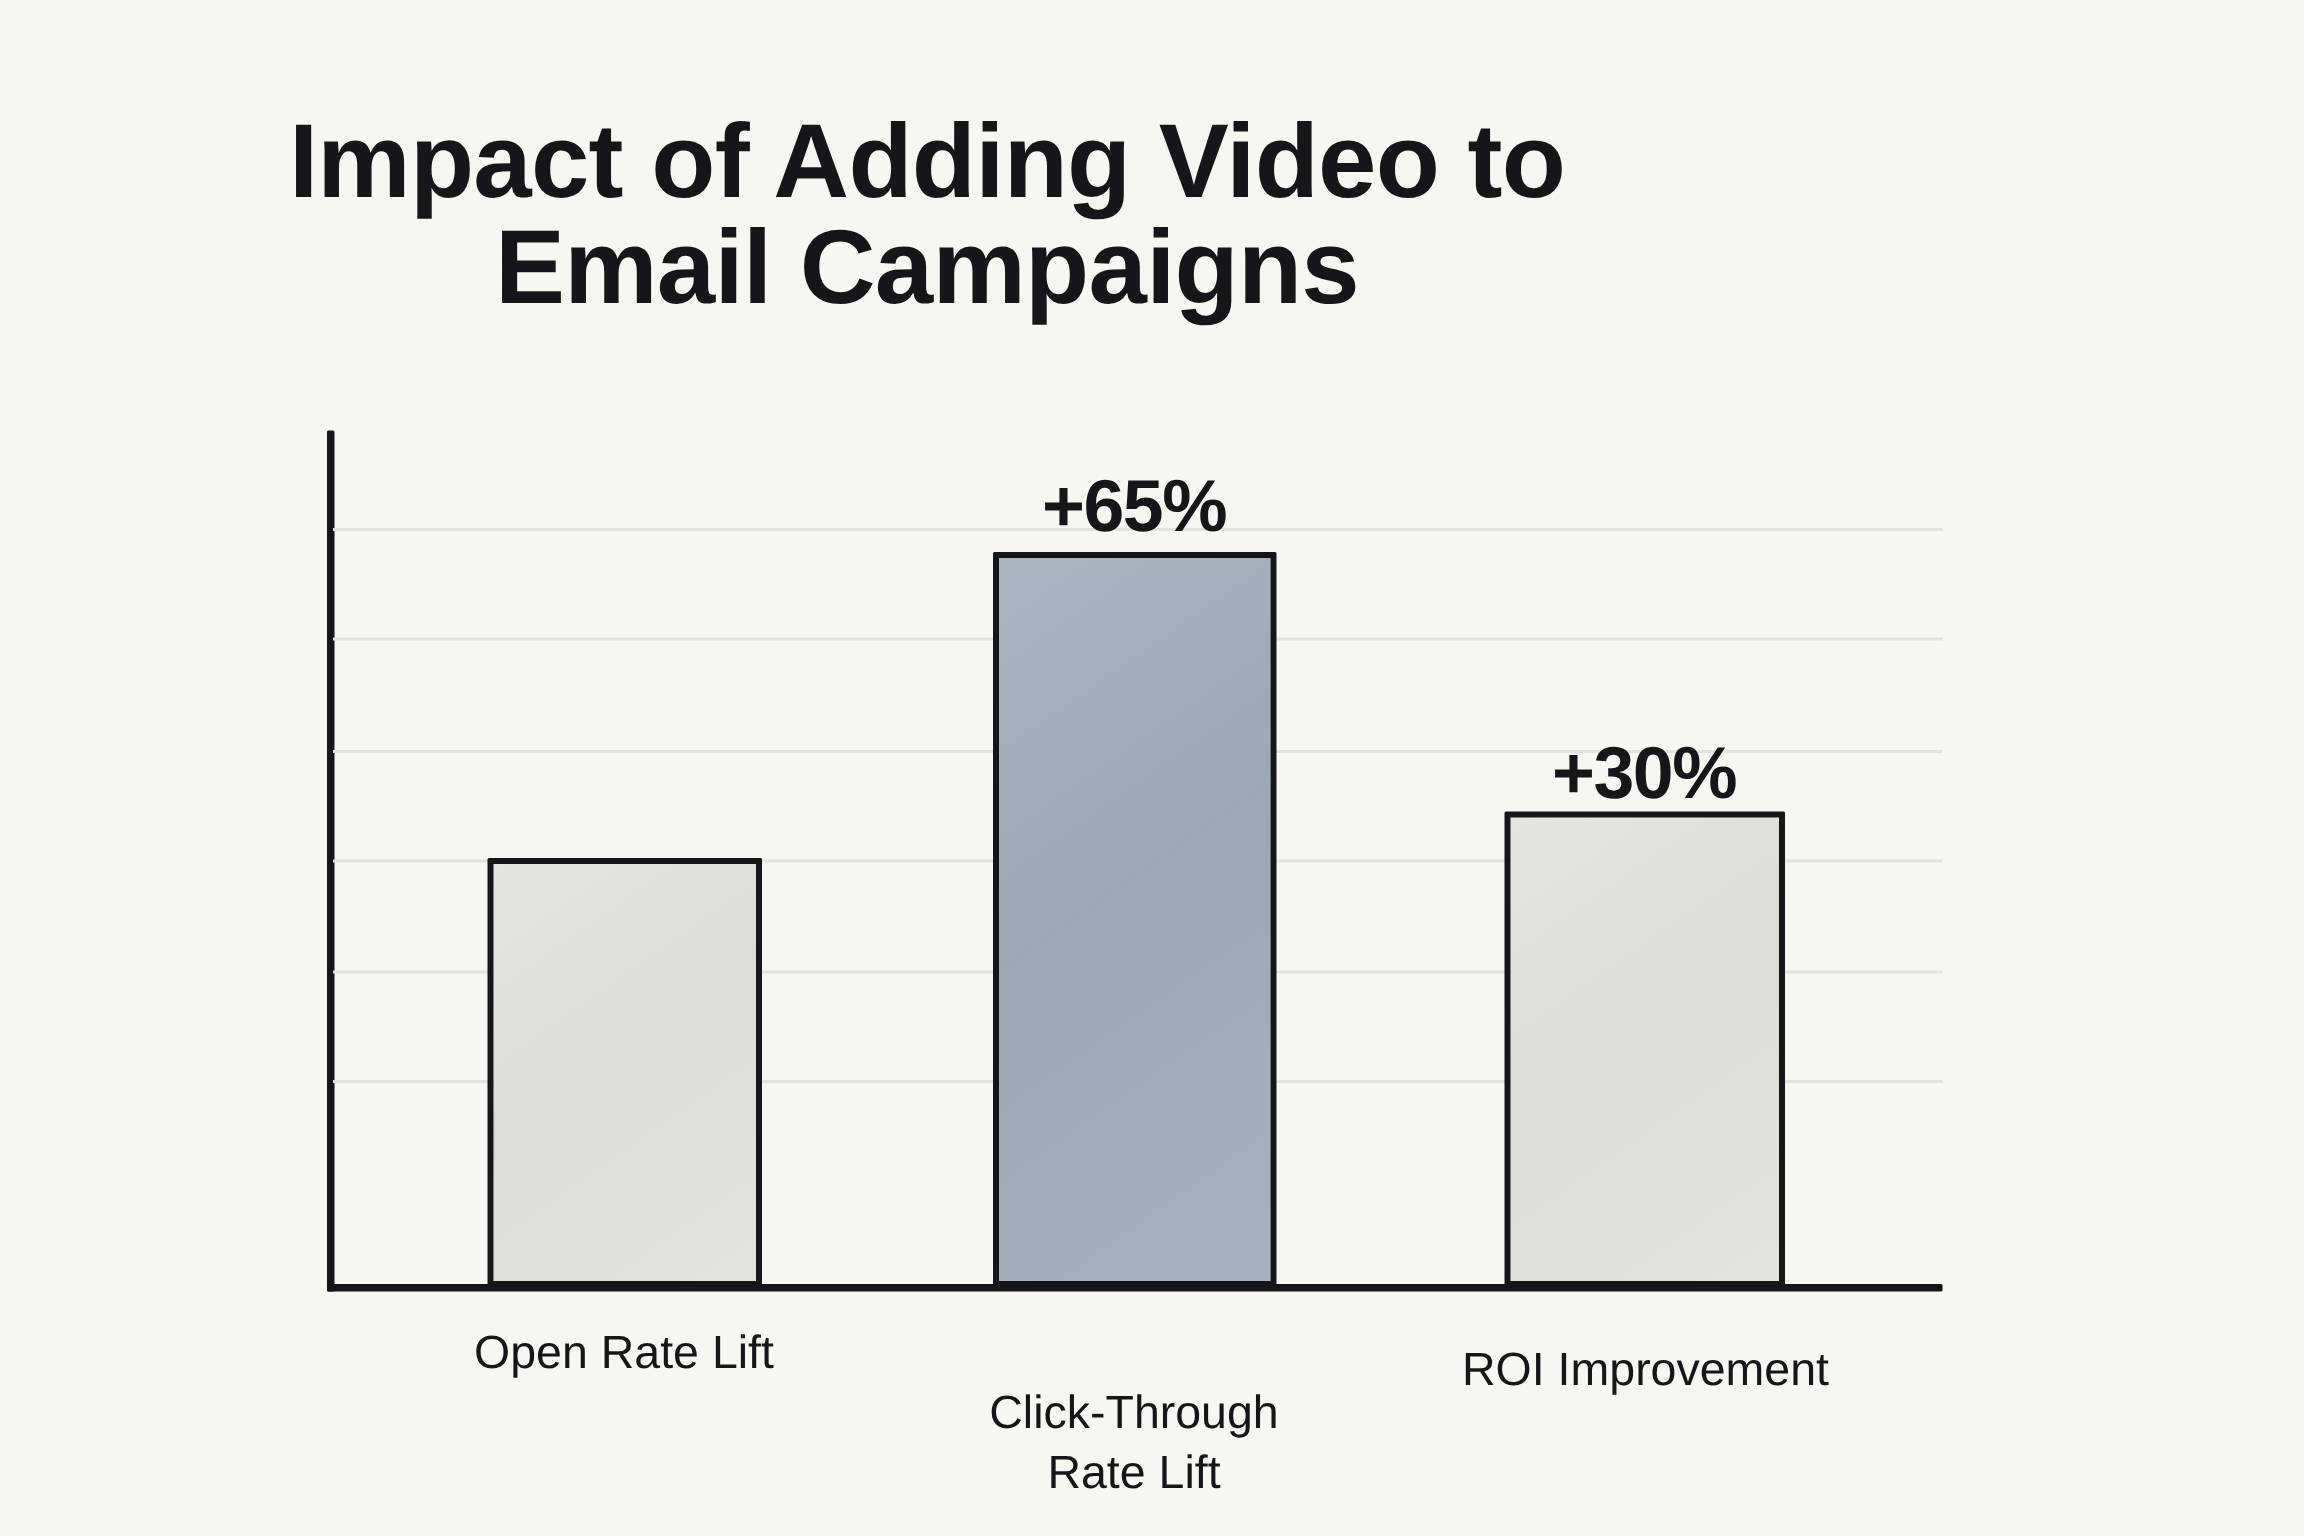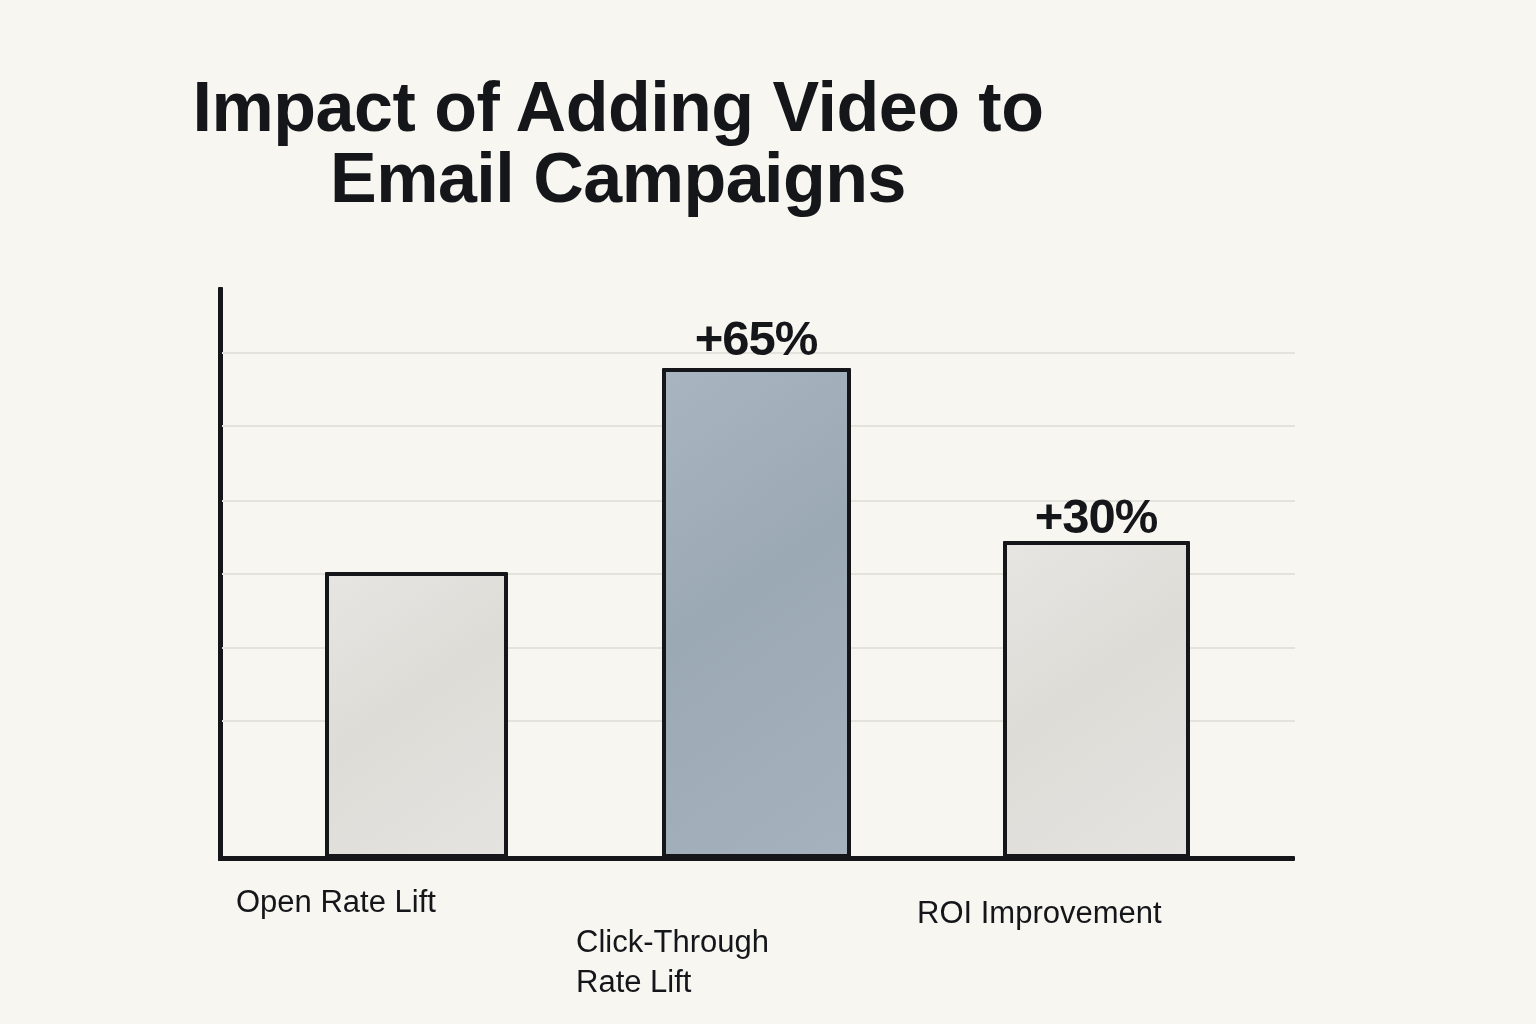--- a/index.html
+++ b/index.html
@@ -99,20 +99,21 @@
     font-weight: 700;
     letter-spacing: -1px;
     color: #15161a;
     white-space: nowrap;
   }
 
   
   .category-label {
     position: absolute;
     top: 882px;
+    text-align: center;
     font-size: 31px;
     font-weight: 400;
     line-height: 1.28;
     color: #15161a;
     white-space: pre-line;
   }
 </style>
 </head>
 <body>
 

